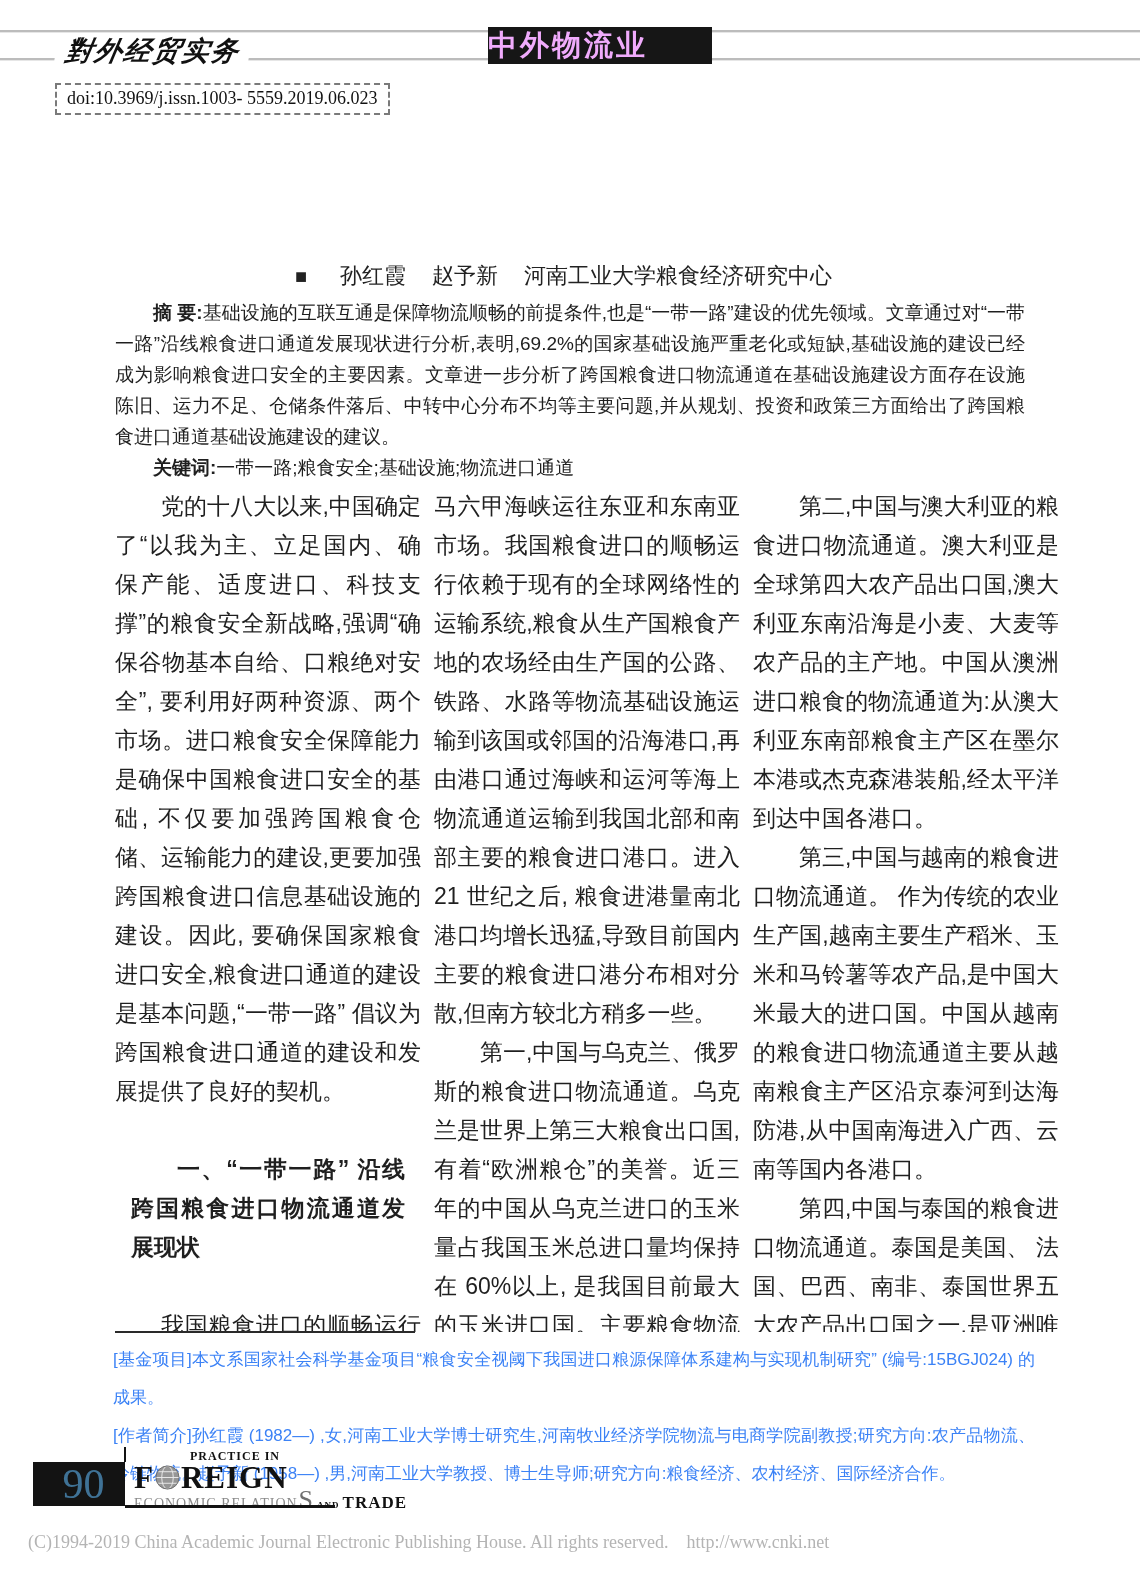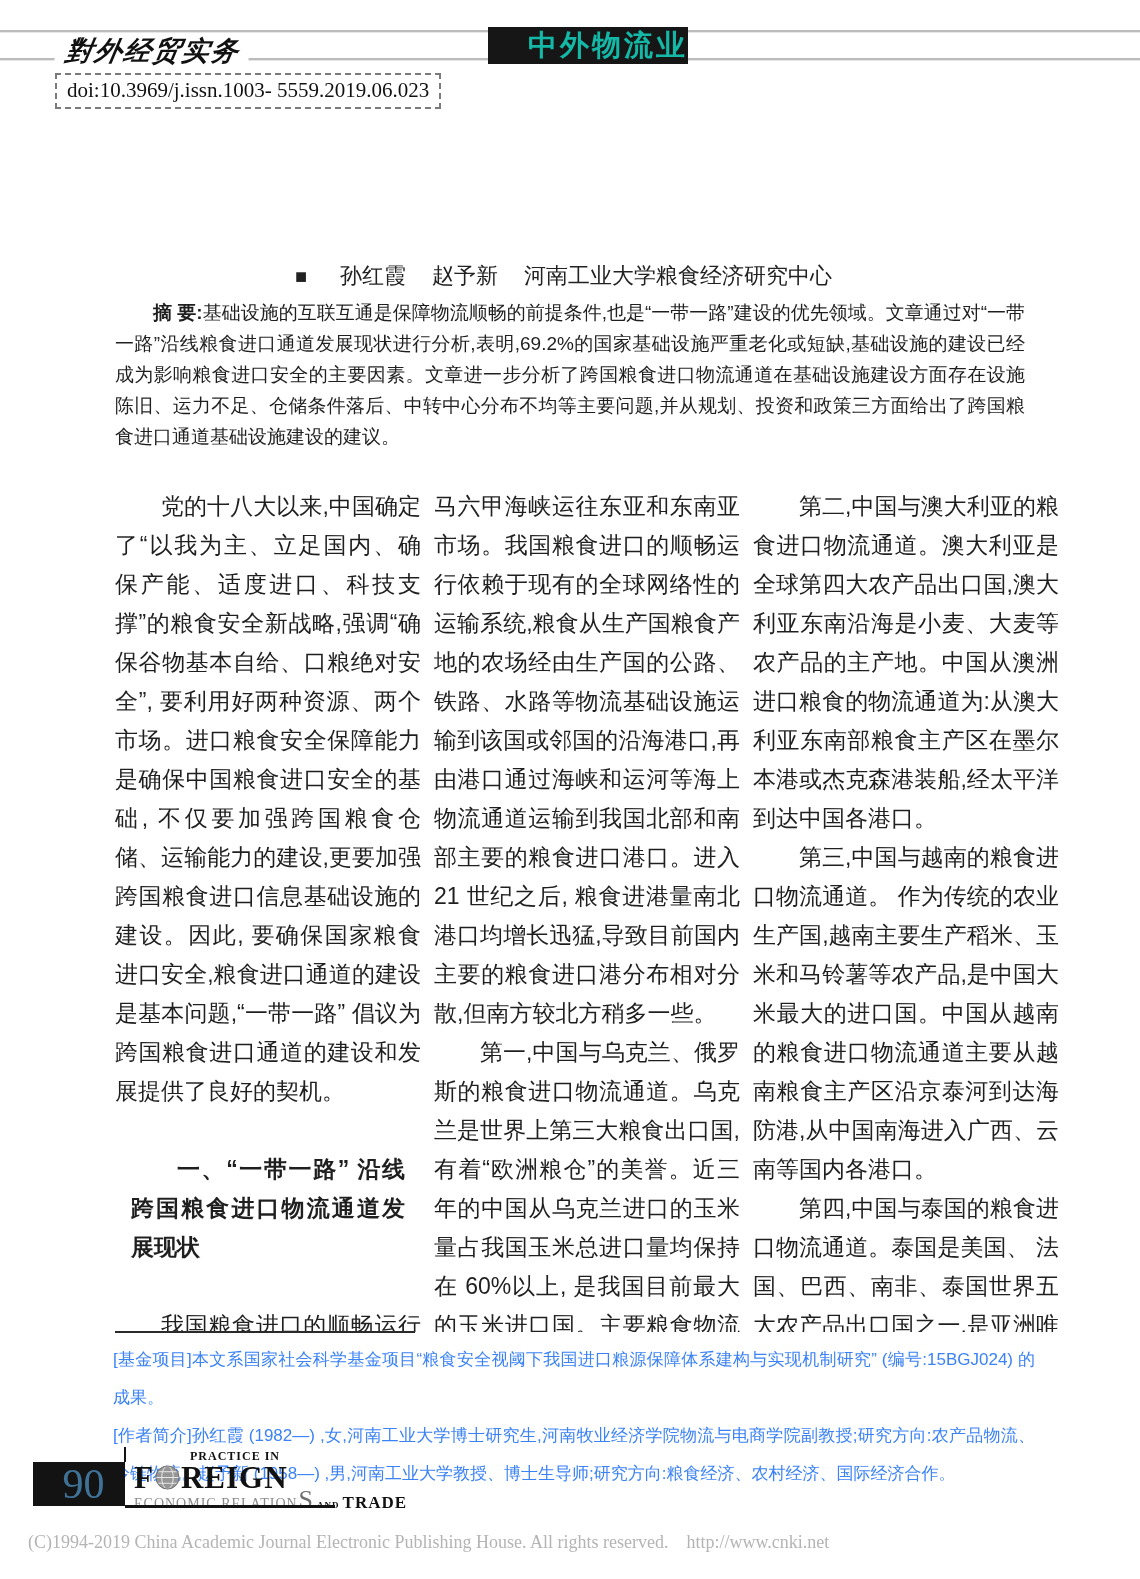--- a/index.html
+++ b/index.html
@@ -12,28 +12,28 @@
   .hline { position:absolute; left:0; width:100%; height:2px; background:#bcbcbc; }
   .hline.top { top:30px; box-shadow:0 1px 0 #e6e6e6; }
   .hline.second { top:58px; box-shadow:0 1px 0 #e6e6e6; }
 
   .journal-logo {
     position:absolute; left:56px; top:33px; z-index:2; background:#fff; padding:0 10px;
     font-family:"DejaVu Serif", serif; font-style:italic; font-weight:bold;
     font-size:27px; letter-spacing:2px; transform:skewX(-10deg); color:#111;
   }
   .section-badge {
-    position:absolute; left:488px; top:27px; width:200px; height:37px; z-index:3;
-    background:#161616; color:#14b8a6; font-size:29px; font-weight:bold;
-    text-align:right; line-height:37px; letter-spacing:3px;
+    position:absolute; left:488px; top:27px; width:224px; height:37px; z-index:3;
+    background:#161616; color:#f0abfc; font-size:29px; font-weight:bold;
+    text-align:left; line-height:37px; letter-spacing:3px;
   }
   .doi-box {
-    position:absolute; left:55px; top:73px; z-index:2;
+    position:absolute; left:55px; top:83px; z-index:2;
     border:2px dashed #7a7a7a; padding:3px 10px 4px 10px;
-    font-family:"Liberation Serif", serif; font-size:21px; color:#111; background:#fff;
+    font-family:"Liberation Serif", serif; font-size:18px; color:#111; background:#fff;
   }
 
   .title {
     position:absolute; top:146px; left:0; width:100%; margin:0;
     text-align:center; font-size:46px; font-weight:bold; color:#2f6d8f; letter-spacing:1px;
   }
   .authors { position:absolute; top:261px; left:0; width:100%; text-align:center; font-size:22px; color:#222; }
   .authors .sq { display:inline-block; margin-right:20px; font-size:20px; }
   .authors .nm { margin:0 13px; }
 
@@ -91,20 +91,21 @@
   <div class="section-badge">中外物流业</div>
   <div class="doi-box">doi:10.3969/j.issn.1003- 5559.2019.06.023</div>
 
 
   <div class="authors">
     <span class="sq">■</span><span class="nm">孙红霞</span><span class="nm">赵予新</span><span class="nm">河南工业大学粮食经济研究中心</span>
   </div>
 
   <div class="abstract">
     <p><span class="b">摘  要:</span><span>基础设施的互联互通是保障物流顺畅的前提条件,也是“一带一路”建设的优先领域。文章通过对“一带一路”沿线粮食进口通道发展现状进行分析,表明,69.2%的国家基础设施严重老化或短缺,基础设施的建设已经成为影响粮食进口安全的主要因素。文章进一步分析了跨国粮食进口物流通道在基础设施建设方面存在设施陈旧、运力不足、仓储条件落后、中转中心分布不均等主要问题,并从规划、投资和政策三方面给出了跨国粮食进口通道基础设施建设的建议。</span></p>
+    <p><span class="b">关键词:</span><span>一带一路;粮食安全;基础设施;物流进口通道</span></p>
   </div>
 
   <div class="col col1">
     <p class="indent">党的十八大以来,中国确定了“以我为主、立足国内、确保产能、适度进口、科技支撑”的粮食安全新战略,强调“确保谷物基本自给、口粮绝对安全”, 要利用好两种资源、两个市场。进口粮食安全保障能力是确保中国粮食进口安全的基础, 不仅要加强跨国粮食仓储、运输能力的建设,更要加强跨国粮食进口信息基础设施的建设。因此, 要确保国家粮食进口安全,粮食进口通道的建设是基本问题,“一带一路” 倡议为跨国粮食进口通道的建设和发展提供了良好的契机。</p>
     <p class="heading indent">一、“一带一路” 沿线跨国粮食进口物流通道发展现状</p>
     <p class="indent">我国粮食进口的顺畅运行依赖于现有的全球网络性的运输系统,巴拿马运河和马六甲海峡是连接西方市场和亚洲市场的关键通道, 全球每年 20%的大豆和 33%的玉米需要过境巴拿马运河, 超过25%的大豆和 20%的大米需要通过</p>
   </div>
 
   <div class="col col2">
     <p>马六甲海峡运往东亚和东南亚市场。我国粮食进口的顺畅运行依赖于现有的全球网络性的运输系统,粮食从生产国粮食产地的农场经由生产国的公路、铁路、水路等物流基础设施运输到该国或邻国的沿海港口,再由港口通过海峡和运河等海上物流通道运输到我国北部和南部主要的粮食进口港口。进入 21 世纪之后, 粮食进港量南北港口均增长迅猛,导致目前国内主要的粮食进口港分布相对分散,但南方较北方稍多一些。</p>

